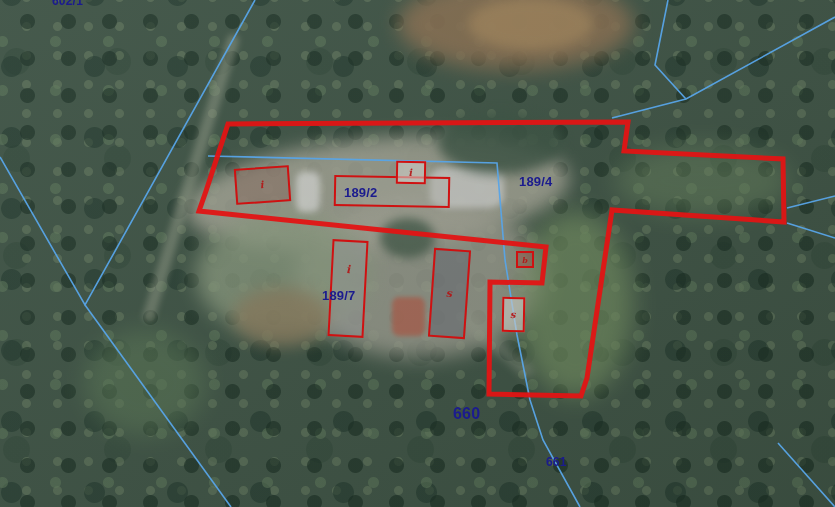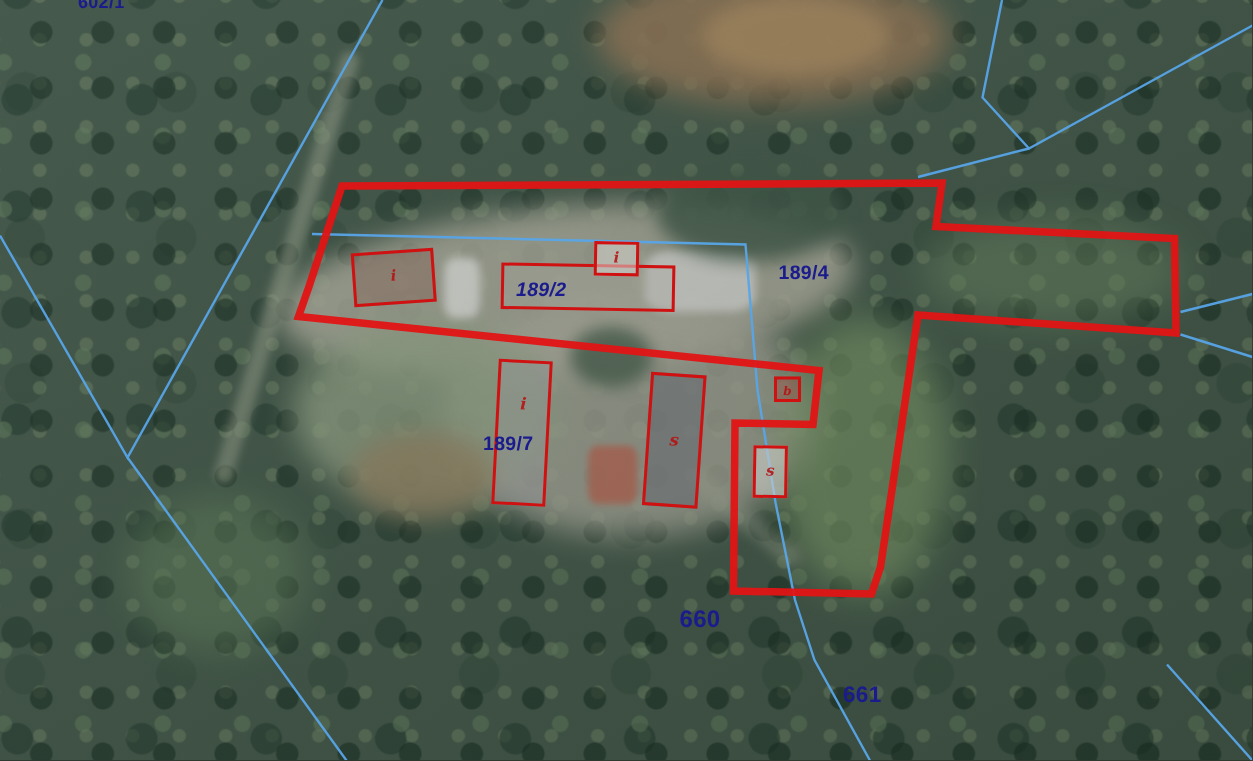--- a/index.html
+++ b/index.html
@@ -54,25 +54,25 @@
   .bld-5{left:330px;top:240px;width:36px;height:97px;transform:rotate(3deg);background:rgba(150,150,155,.40);
          align-items:flex-start;}
   .bld-5 .mark{margin-top:22px;font-size:11px;}
   .bld-6{left:431px;top:249px;width:37px;height:89px;transform:rotate(4deg);background:rgba(95,100,110,.50);}
   .bld-6 .mark{font-size:11px;}
   .bld-7{left:502px;top:297px;width:23px;height:35px;transform:rotate(1deg);background:rgba(205,205,200,.60);}
 
   .plabel{position:absolute;z-index:5;color:#1b1b8e;font-weight:700;font-size:13px;
           letter-spacing:.2px;white-space:nowrap;}
   .pl-602{left:52px;top:-6px;font-size:12px;}
-  .pl-1892{left:344px;top:185px;font-style:italic;}
+  .pl-1892{left:344px;top:185px;}
   .pl-1893{left:519px;top:174px;}
   .pl-1891{left:322px;top:288px;}
   .pl-660{left:453px;top:405px;font-size:16px;}
-  .pl-661{left:562px;top:455px;font-size:15px;}
+  .pl-661{left:546px;top:455px;font-size:12px;}
 </style>
 </head>
 <body>
 
 <div id="map">
 
   <div class="forest"></div>
   <div class="blob b-clearing1"></div>
   <div class="blob b-clearing2"></div>
   <div class="blob b-grassL"></div>

